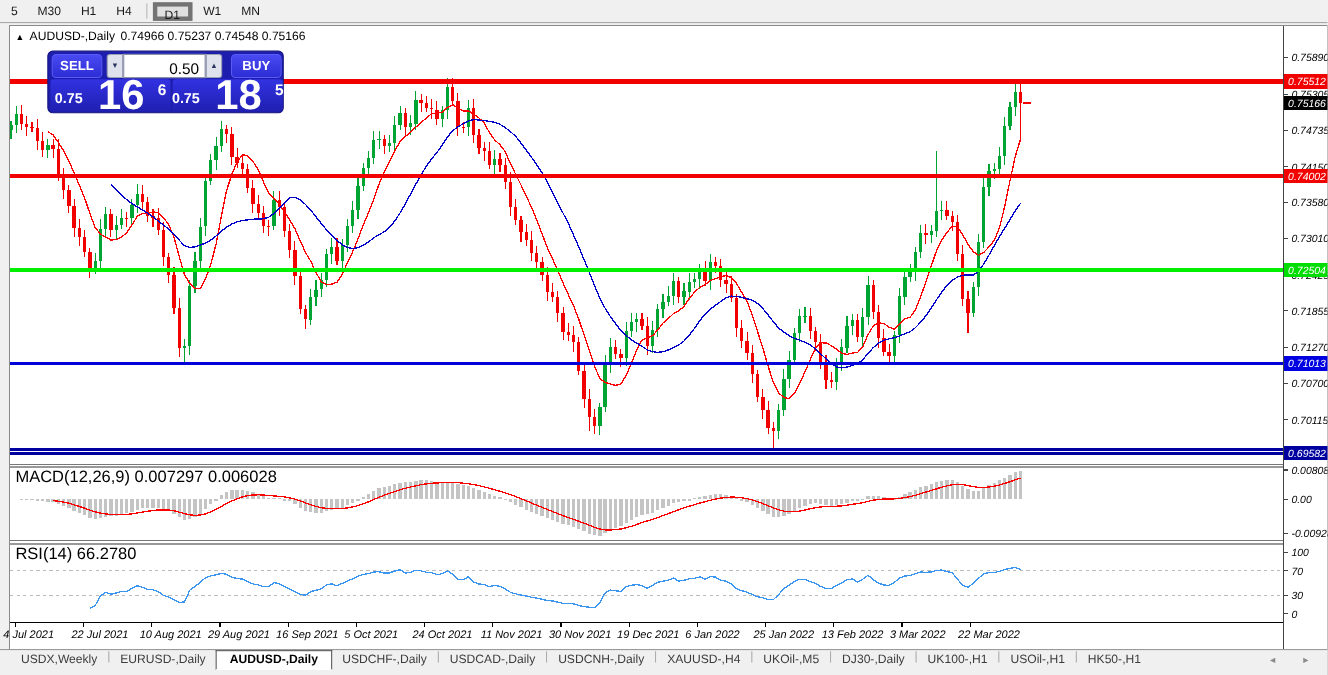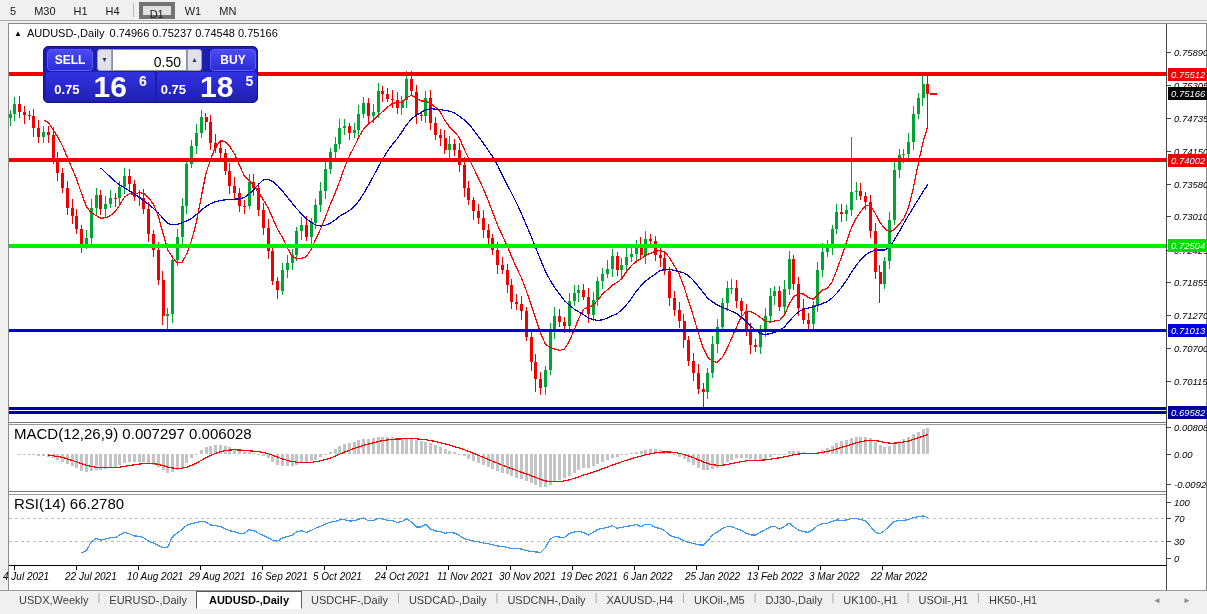--- a/index.html
+++ b/index.html
@@ -37,21 +37,21 @@
   .tp-spin-up { left:143px; border-radius:0 3px 3px 0; }
   .tp-vol { position:absolute; left:68px; top:2px; width:75px; height:22px;
     background:#fff; border:1px solid #8a8fa6; font-size:14px; color:#000;
     text-align:right; padding:4px 5px 0 0; }
   .tp-box { position:absolute; top:25px; height:29px;
     background:linear-gradient(#3232e2,#2020b2); color:#fff; border-radius:3px;
     display:flex; align-items:flex-end; justify-content:center; padding-bottom:1px;gap:12px; }
   .tp-box-sell { left:2px; width:109px; }
   .tp-box-buy { left:113px; width:100px; }
   .tp-base { font-size:13px; font-weight:700; margin:0 2px 3px 0; }
-  .tp-big { font-size:30px; font-weight:700; line-height:26px; }
+  .tp-big { font-size:38px; font-weight:700; line-height:26px; }
   .tp-sup { font-size:14px; font-weight:700; margin-bottom:11px; }
 
   
   .ind-label { position:absolute; z-index:4; font-size:15px; color:#000; }
 
   
   .tabbar { position:absolute; left:0; top:590px; width:1207px; height:24px;
     background:#f0f0f0; border-top:1px solid #9a9a9a; display:flex;
     align-items:flex-start; padding-left:10px; z-index:5; font-size:11px; color:#3c3c3c; }
   .tab { padding:3px 9px; white-space:nowrap; cursor:pointer; }

